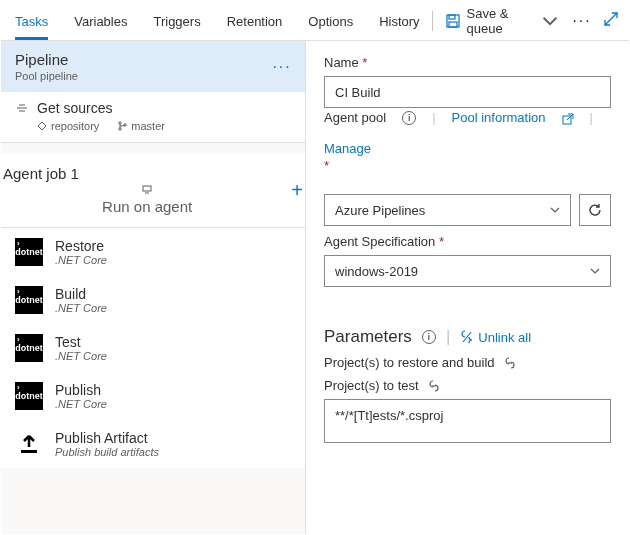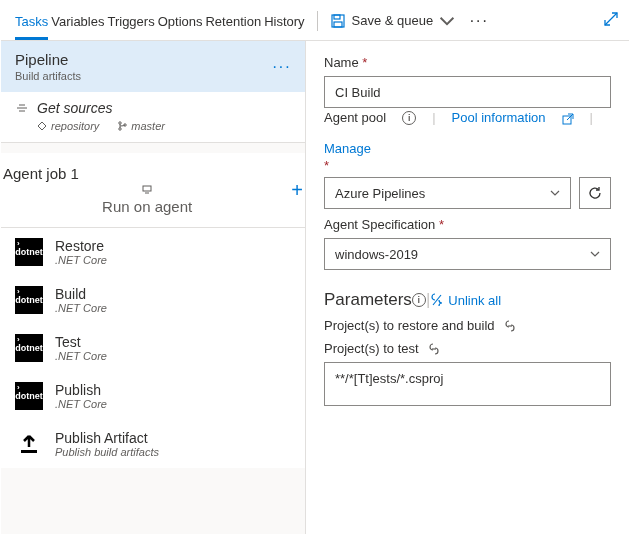--- a/index.html
+++ b/index.html
@@ -1,37 +1,37 @@
 <!DOCTYPE html>
 <html><head>
 <meta charset="utf-8">
 <style>
   * { box-sizing: border-box; }
   html, body { margin:0; padding:0; font-family: "Segoe UI", Arial, sans-serif; font-size:13px; color:#323130; background:#fff; }
   .app { width:630px; height:535px; display:flex; flex-direction:column; border:1px solid #fff; }
   
   .tabbar { display:flex; align-items:center; height:40px; border-bottom:1px solid #e1dfdd; padding:0 10px 0 14px; }
-  .tabs { display:flex; gap:3px; align-items:flex-end; height:100%; }
+  .tabs { display:flex; gap:26px; align-items:flex-end; height:100%; }
   .tab { font-size:13px; color:#323130; padding:10px 0 8px 0; cursor:pointer; border-bottom:3px solid transparent; }
   .tab.active { color:#0078d4; border-bottom-color:#0078d4; font-weight:400; }
   .tab-sep { width:1px; height:20px; background:#c8c6c4; margin:0 12px; }
   .save-btn { display:flex; align-items:center; gap:6px; color:#323130; cursor:pointer; font-size:13px; }
   .save-btn svg { width:16px; height:16px; }
   .more-dots { margin-left:14px; cursor:pointer; color:#323130; font-size:16px; letter-spacing:1px; }
   .spacer { flex:1; }
   .expand-icon { margin-left:12px; cursor:pointer; color:#0078d4; }
   .body { flex:1; display:flex; overflow:hidden; }
   
   .left { width:305px; background:#faf9f8; border-right:1px solid #e1dfdd; display:flex; flex-direction:column; }
   .pipeline-header { background:#deecf9; padding:10px 14px; display:flex; align-items:center;justify-content:center; }
   .pipeline-header .titles { flex:1; }
   .pipeline-header .title { font-size:15px; color:#323130; }
   .pipeline-header .sub { font-size:11px; color:#605e5c; margin-top:2px; }
   .pipeline-header .dots { color:#0078d4; font-size:16px; letter-spacing:1px; cursor:pointer; }
-  .get-sources { background:#fff; padding:8px 14px 10px 14px; border-bottom:1px solid #e1dfdd;font-style:italic; }
+  .get-sources { background:#fff; padding:8px 14px 10px 14px; border-bottom:1px solid #e1dfdd; }
   .gs-row1 { display:flex; align-items:center; gap:8px; }
   .gs-link-icon { color:#605e5c; }
   .gs-title { font-size:14px; }
   .gs-badges { display:flex; gap:18px; margin:4px 0 0 22px; font-size:11px; color:#605e5c; }
   .gs-badge { display:flex; align-items:center; gap:4px; }
   .agent-job { background:#fff; padding:12px 2px; border-bottom:1px solid #e1dfdd; display:flex; align-items:center; }
   .agent-job .titles { flex:1; }
   .agent-job .title { font-size:15px; }
   .agent-job .sub { font-size:15px; color:#605e5c; display:flex; align-items:center; gap:4px; margin-top:2px;flex-direction:column;}
   .plus-btn { color:#0078d4; font-size:20px; cursor:pointer; font-weight:300; }
@@ -49,43 +49,43 @@
     width:100%; border:1px solid #8a8886; font-family:inherit; font-size:13px; color:#323130;
     background:#fff;
   }
   .text-input { height:32px; padding:0 10px; }
   .row { display:flex; align-items:center; gap:8px; }
   .pool-row { display:flex; align-items:flex-end; gap:16px; margin-top:2px; flex-wrap:wrap; }
   .info-icon { display:inline-flex; width:14px; height:14px; border:1px solid #605e5c; border-radius:50%; align-items:center; justify-content:center; font-size:9px; color:#605e5c; font-style:normal; font-weight:600;}
   .vsep { color:#c8c6c4; }
   .link { color:#0078d4; cursor:pointer; font-size:13px; }
   .open-ext { color:#0078d4; }
-  .select-wrap { display:flex; gap:8px; align-items:center; margin-top:4px;}
+  .select-wrap { display:flex; gap:8px; align-items:center; margin-top:21px;}
   .select { height:32px; padding:0 10px; display:flex; align-items:center; justify-content:space-between; cursor:pointer; }
   .select .chev { color:#605e5c; }
   .refresh-btn { width:32px; height:32px; border:1px solid #8a8886; display:flex; align-items:center; justify-content:center; cursor:pointer; }
-  .section-title { font-size:17px; margin-top:20px; display:flex; align-items:center; }
+  .section-title { font-size:17px; margin-top:40px; display:flex; align-items:center; gap:10px; }
   .link-icon { color:#605e5c; }
   .textarea { height:44px; padding:8px 10px; resize:none; }
   .field-block { margin-top:8px; }
   svg { flex-shrink:0; }
   .upload-icon { width:28px; height:28px; display:flex; align-items:center; justify-content:center;}
 </style>
 </head>
 <body>
 
 <div class="app">
 
   <div class="tabbar">
     <div class="tabs">
       <div class="tab active">Tasks</div>
       <div class="tab">Variables</div>
       <div class="tab">Triggers</div>
+      <div class="tab">Retention</div>
       <div class="tab">Options</div>
-      <div class="tab">Retention</div>
       <div class="tab">History</div>
     </div>
     <div class="tab-sep"></div>
     <div class="save-btn">
       <svg viewBox="0 0 16 16" fill="none" stroke="#0078d4" stroke-width="1.2">
           <rect x="2" y="2" width="12" height="12"></rect>
           <rect x="4" y="2" width="6" height="4"></rect>
           <rect x="4" y="9" width="8" height="5"></rect>
         </svg>
       <span>Save &amp; queue</span>
@@ -104,21 +104,21 @@
         </svg>
     </div>
   </div>
 
   <div class="body">
 
     <div class="left">
       <div class="pipeline-header">
         <div class="titles">
           <div class="title">Pipeline</div>
-          <div class="sub">Build artifacts</div>
+          <div class="sub">Pool pipeline</div>
         </div>
         <div class="dots">···</div>
       </div>
 
       <div class="get-sources">
         <div class="gs-row1">
           <svg class="gs-link-icon" width="14" height="14" viewBox="0 0 14 14">
               <path d="M2 7 H12 M4 4 H10 M4 10 H10" stroke="#605e5c" stroke-width="1"></path>
             </svg>
           <div class="gs-title">Get sources</div>

